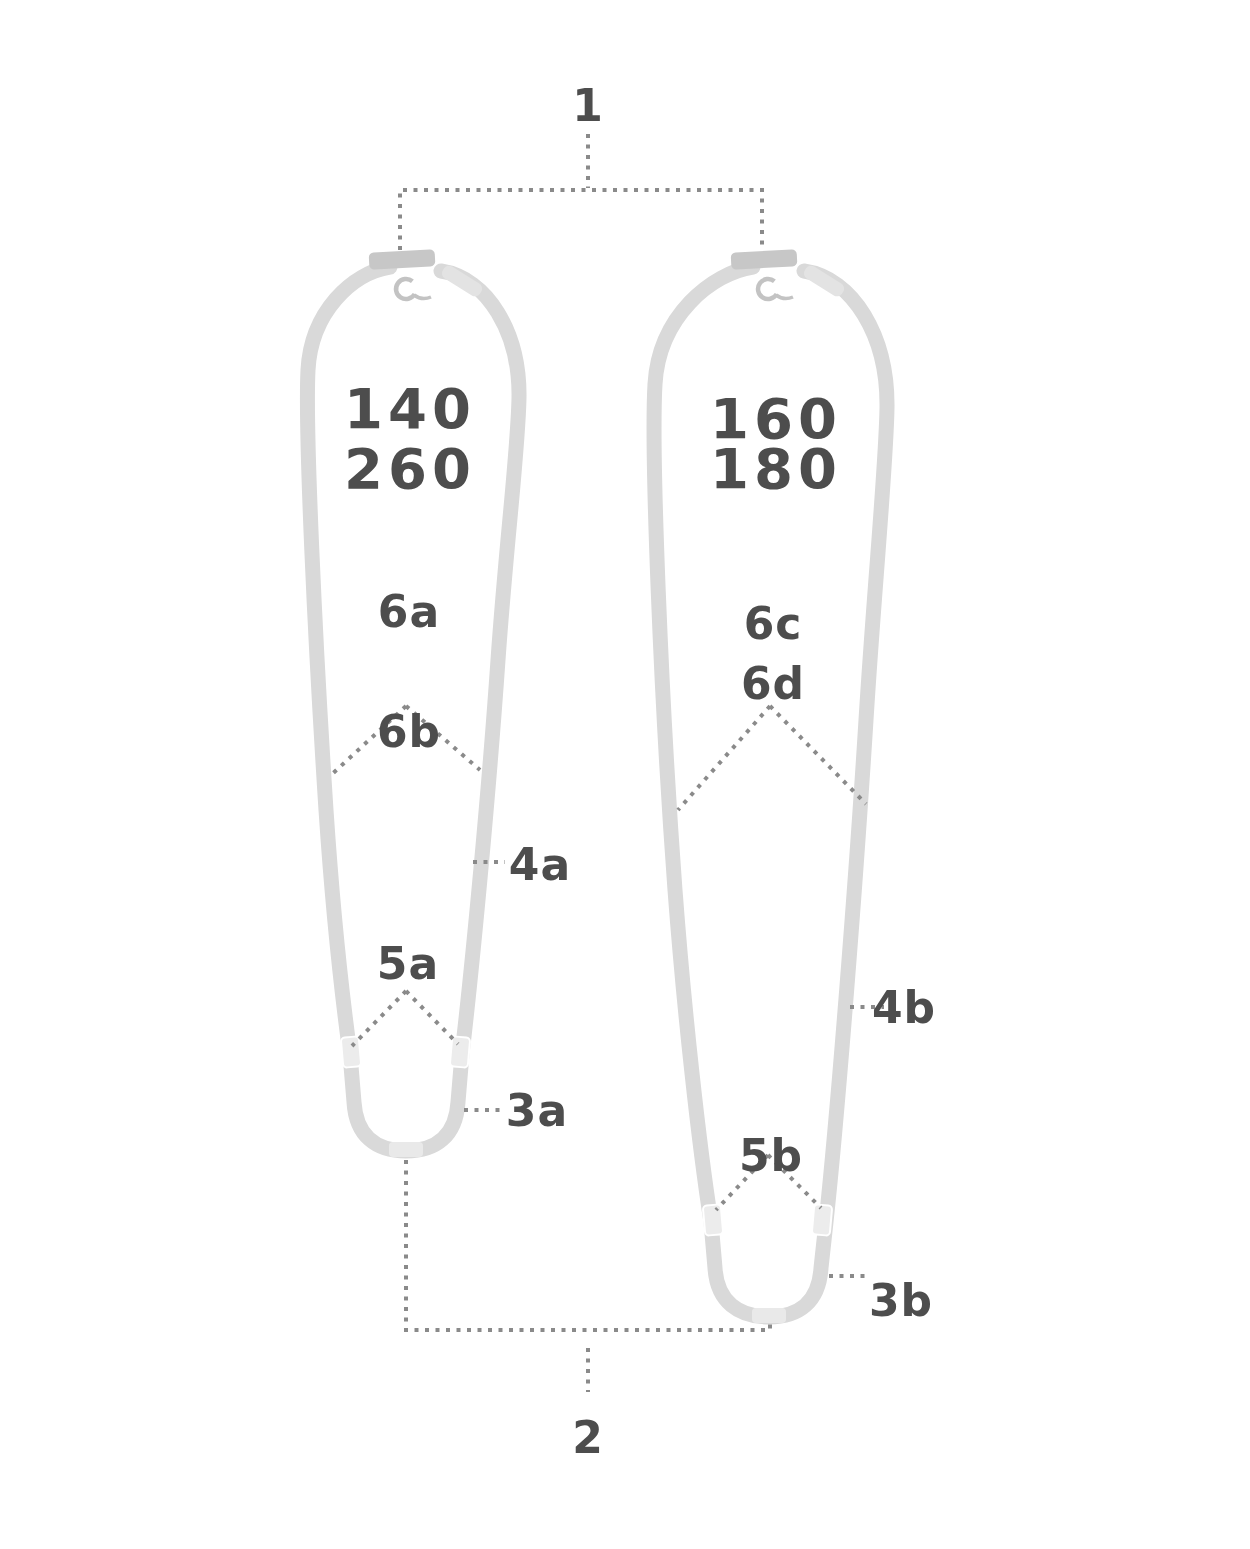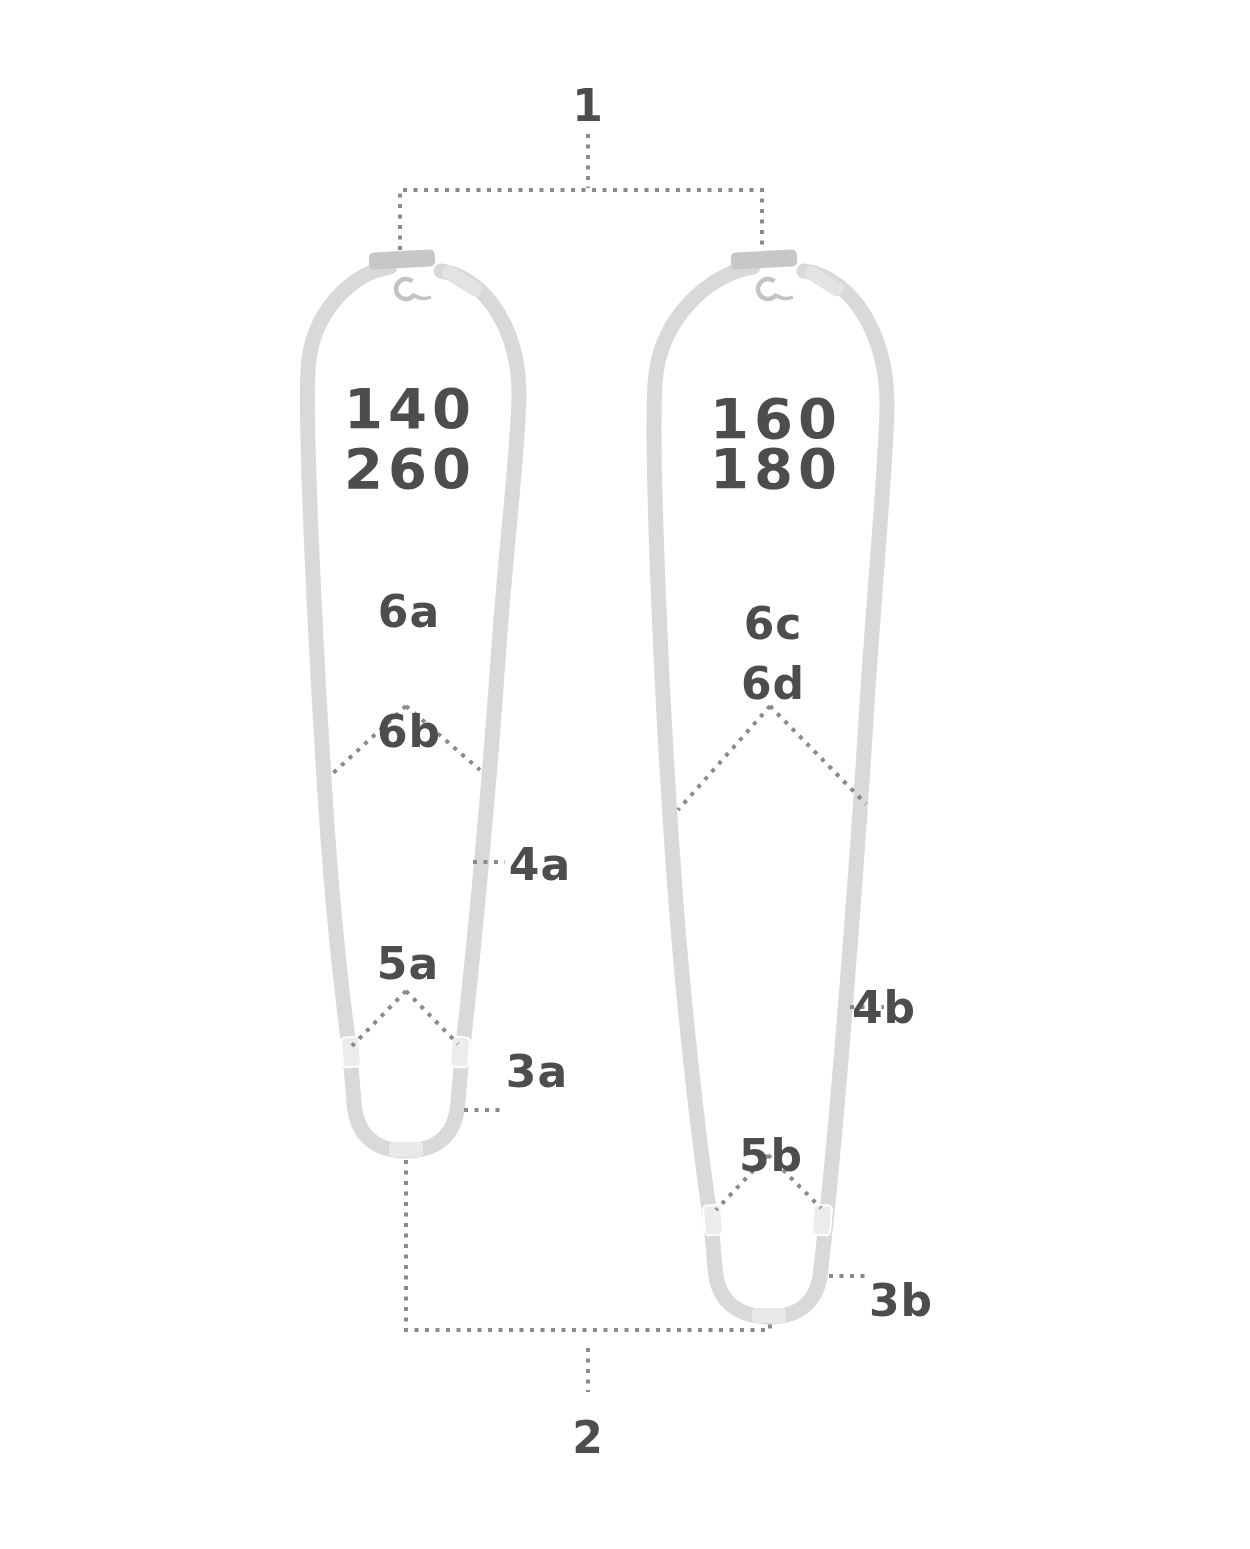--- a/index.html
+++ b/index.html
@@ -118,23 +118,23 @@
 
   <div class="lbl callout" style="left:588px; top:106px;">1</div>
   <div class="lbl callout" style="left:588px; top:1438px;">2</div>
 
   <div class="lbl big" style="left:410px; top:409px;">140</div>
   <div class="lbl big" style="left:410px; top:469px;">260</div>
   <div class="lbl callout" style="left:409px; top:612px;">6a</div>
   <div class="lbl callout" style="left:409px; top:684px;margin-top:48px;">6b</div>
   <div class="lbl callout" style="left:540px; top:865px;">4a</div>
   <div class="lbl callout" style="left:408px; top:964px;">5a</div>
-  <div class="lbl callout" style="left:537px; top:1072px;text-align:center;">3a</div>
+  <div class="lbl callout" style="left:537px; top:1111px;text-align:center;">3a</div>
 
   <div class="lbl big" style="left:776px; top:419px;">160</div>
   <div class="lbl big" style="left:776px; top:469px;">180</div>
   <div class="lbl callout" style="left:773px; top:624px;">6c</div>
   <div class="lbl callout" style="left:773px; top:684px;">6d</div>
-  <div class="lbl callout" style="left:884px; top:1008px;">4b</div>
+  <div class="lbl callout" style="left:904px; top:1008px;">4b</div>
   <div class="lbl callout" style="left:771px; top:1156px;">5b</div>
   <div class="lbl callout" style="left:901px; top:1277px;margin-top:24px;">3b</div>
 
 </div>
 
 </body></html>

